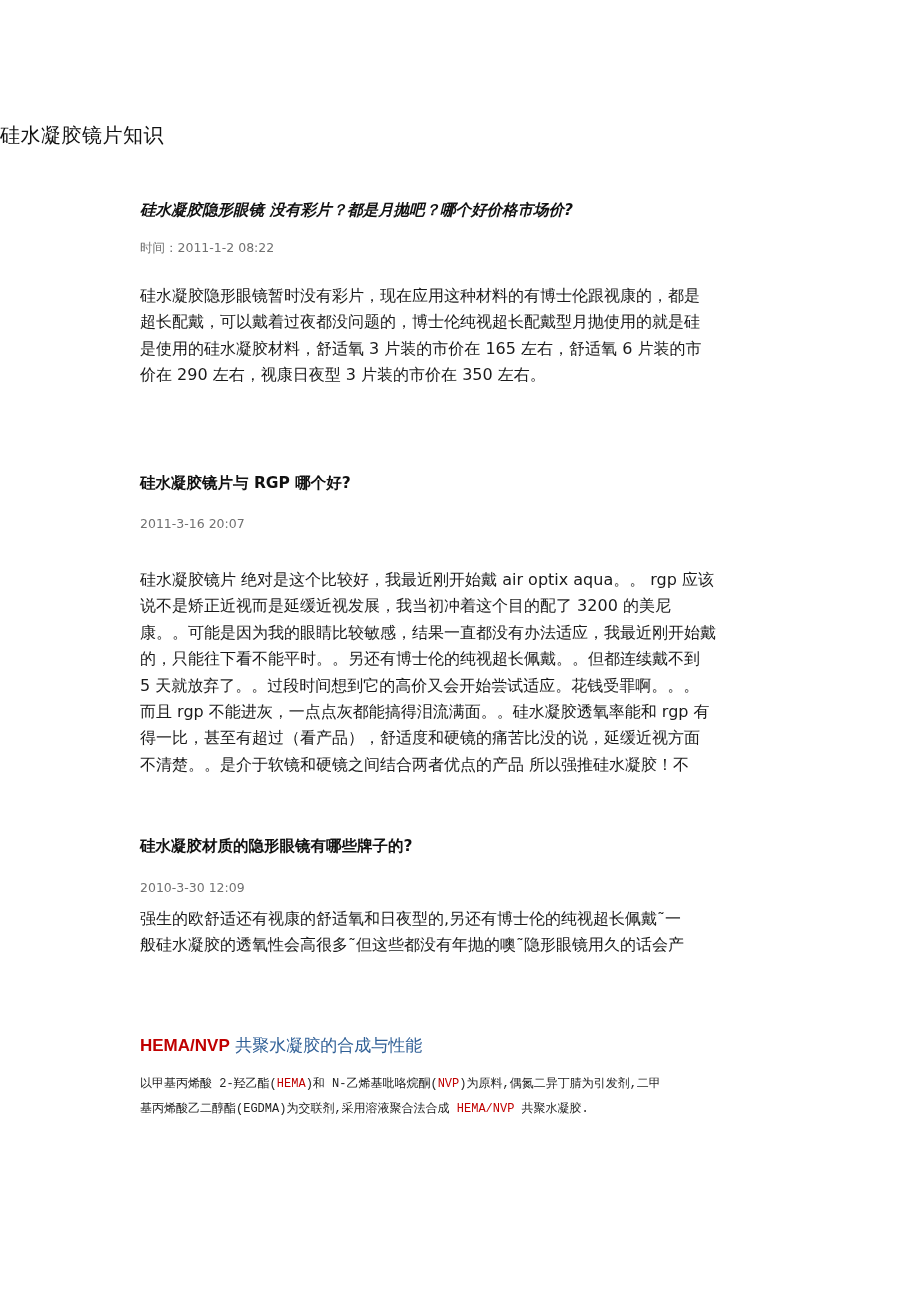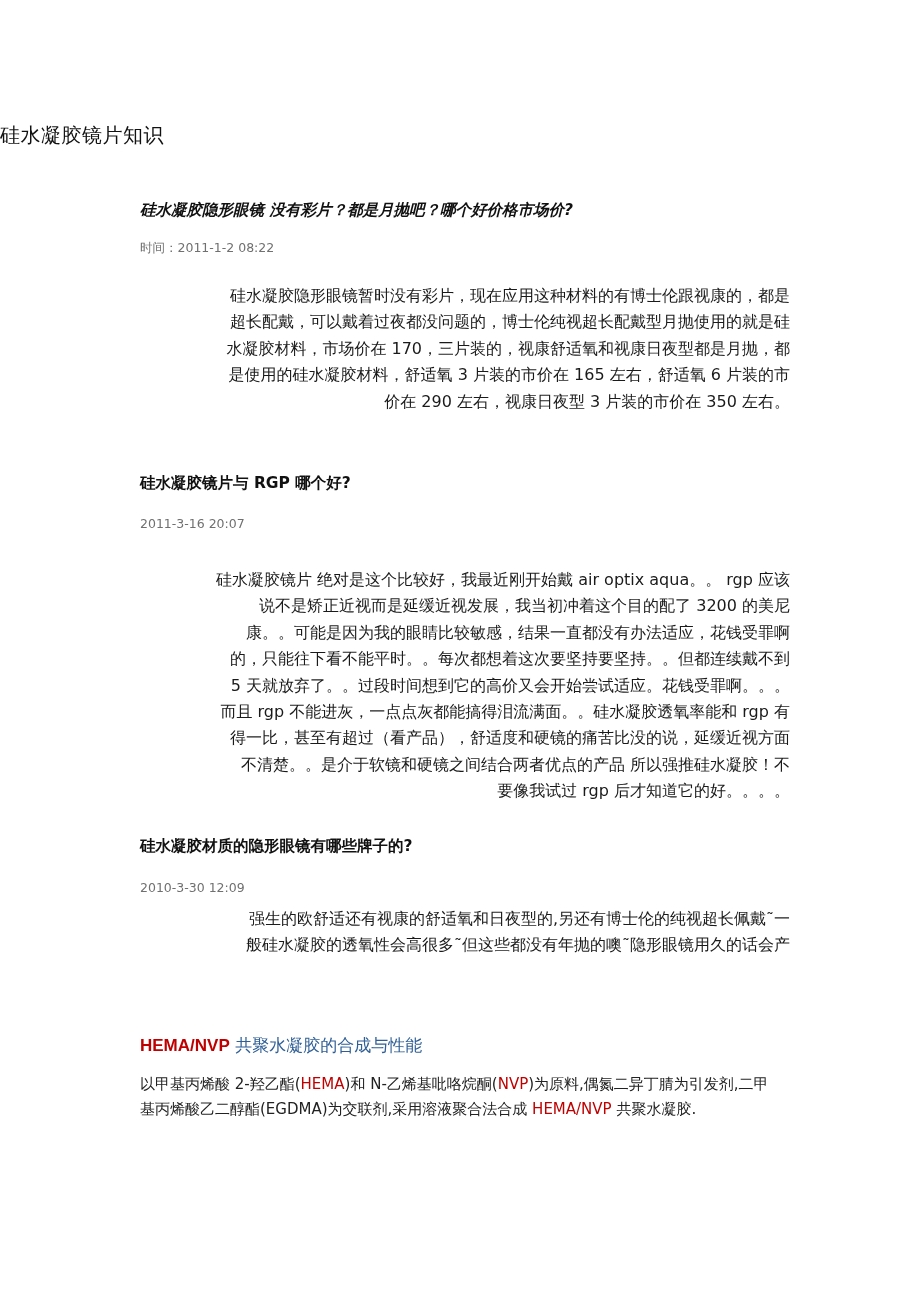--- a/index.html
+++ b/index.html
@@ -17,61 +17,59 @@
       position: absolute; left: 140px; font-size: 15.5px; font-weight: bold; color: #111;
       white-space: nowrap;
     }
     .timestamp {
       position: absolute; left: 140px; font-size: 12.5px; color: #707070; white-space: nowrap;
     }
     .para {
       position: absolute; left: 140px; width: 650px; font-size: 16px; line-height: 26.4px;
       color: #1a1a1a; margin: 0;
     }
-    .para .line { display: block; white-space: nowrap; text-align: right; }
+    .para .line { display: block; white-space: nowrap; }
     .section-heading {
       position: absolute; left: 140px; top: 1034px; font-size: 17px; white-space: nowrap;
     }
     .section-heading .red { color: #c00000; font-weight: bold; font-family: "Liberation Sans", sans-serif; }
     .section-heading .blue { color: #2f5f96; text-align: center; }
     .small-para {
-      position: absolute; left: 140px; width: 650px; font-size: 15px; line-height: 25px; color: #222;
+      position: absolute; left: 140px; width: 650px; font-size: 12px; line-height: 25px; color: #222; font-family: Liberation Mono, monospace;
     }
     .small-para .line { display: block; white-space: nowrap; }
     .red-text { color: #c00000; }
   </style>
 </head>
 <body>
 
 <div class="page">
 
   <div class="doc-title">硅水凝胶镜片知识</div>
 
   <div class="q-heading" style="top:200px;font-style:italic;">硅水凝胶隐形眼镜  没有彩片？都是月抛吧？哪个好价格市场价?</div>
   <div class="timestamp" style="top:240px;">时间：2011-1-2 08:22</div>
   <div class="para" style="top:283px;">
     <span class="line">硅水凝胶隐形眼镜暂时没有彩片，现在应用这种材料的有博士伦跟视康的，都是</span>
     <span class="line">超长配戴，可以戴着过夜都没问题的，博士伦纯视超长配戴型月抛使用的就是硅</span>
-    <span class="line">水凝胶材料，市场价在 170，三片装的，视康舒适氧和视康日夜型都是月抛，都</span>
     <span class="line">是使用的硅水凝胶材料，舒适氧 3 片装的市价在 165 左右，舒适氧 6 片装的市</span>
     <span class="line">价在 290 左右，视康日夜型 3 片装的市价在 350 左右。</span>
   </div>
 
   <div class="q-heading" style="top:473px;">硅水凝胶镜片与 RGP 哪个好?</div>
   <div class="timestamp" style="top:516px;text-align:right;">2011-3-16 20:07</div>
   <div class="para" style="top:543px;margin-top:24px;">
     <span class="line">硅水凝胶镜片  绝对是这个比较好，我最近刚开始戴 air optix aqua。。  rgp 应该</span>
     <span class="line">说不是矫正近视而是延缓近视发展，我当初冲着这个目的配了 3200 的美尼</span>
-    <span class="line">康。。可能是因为我的眼睛比较敏感，结果一直都没有办法适应，花钱受罪啊</span>
-    <span class="line">的，只能往下看不能平时。。每次都想着这次要坚持要坚持。。但都连续戴不到</span>
+    <span class="line">康。。可能是因为我的眼睛比较敏感，结果一直都没有办法适应，我最近刚开始戴</span>
+    <span class="line">的，只能往下看不能平时。。另还有博士伦的纯视超长佩戴。。但都连续戴不到</span>
     <span class="line">5 天就放弃了。。过段时间想到它的高价又会开始尝试适应。花钱受罪啊。。。</span>
     <span class="line">而且 rgp 不能进灰，一点点灰都能搞得泪流满面。。硅水凝胶透氧率能和 rgp 有</span>
     <span class="line">得一比，甚至有超过（看产品），舒适度和硬镜的痛苦比没的说，延缓近视方面</span>
     <span class="line">不清楚。。是介于软镜和硬镜之间结合两者优点的产品   所以强推硅水凝胶！不</span>
-    <span class="line">要像我试过 rgp 后才知道它的好。。。。</span>
   </div>
 
   <div class="q-heading" style="top:836px;">硅水凝胶材质的隐形眼镜有哪些牌子的?</div>
   <div class="timestamp" style="top:880px;text-align:right;">2010-3-30 12:09</div>
   <div class="para" style="top:906px;">
     <span class="line">强生的欧舒适还有视康的舒适氧和日夜型的,另还有博士伦的纯视超长佩戴˜一</span>
     <span class="line">般硅水凝胶的透氧性会高很多˜但这些都没有年抛的噢˜隐形眼镜用久的话会产</span>
   </div>
 
   <div class="section-heading">

